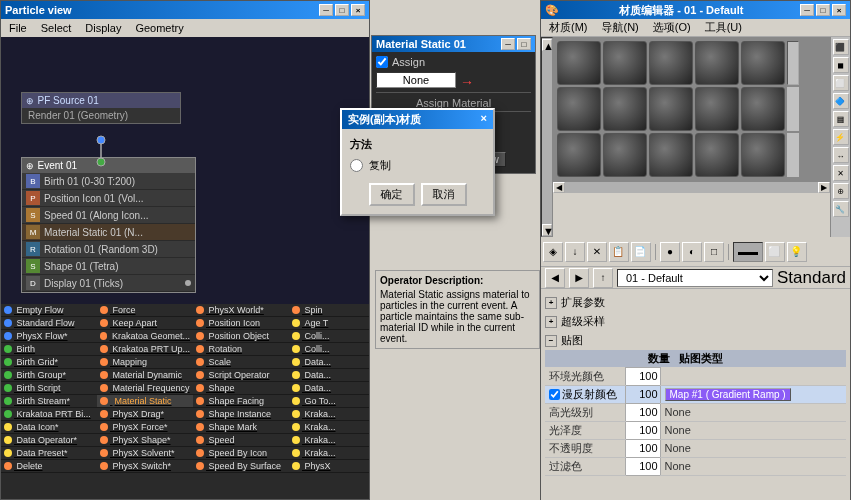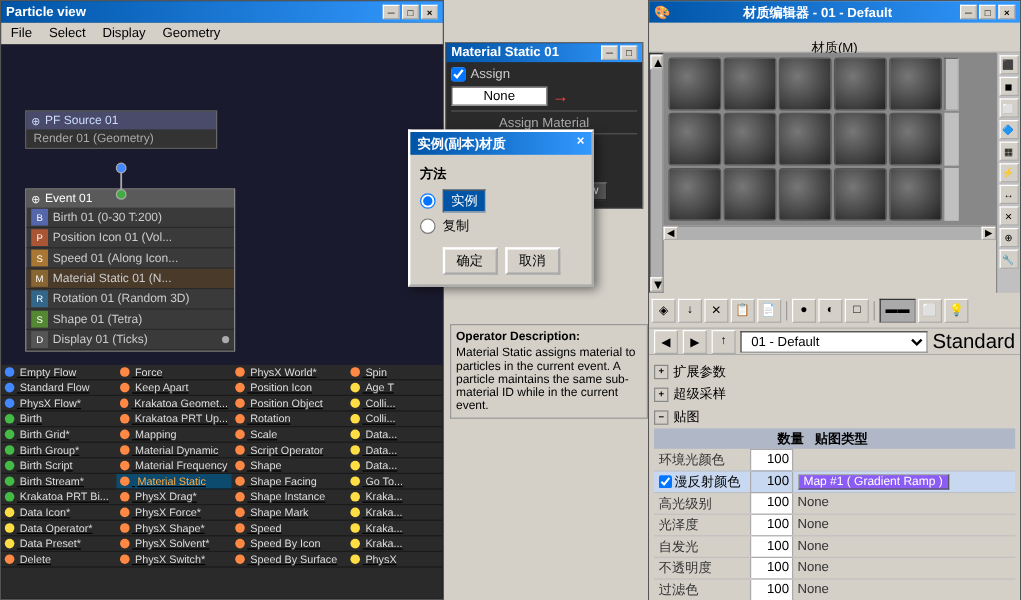--- a/index.html
+++ b/index.html
@@ -294,26 +294,25 @@
       font-weight: bold;
       display: flex;
       align-items: center;
       justify-content: space-between;
       height: 18px;
     }
 
     .mat-menu-bar {
       background: #d4d0c8;
       display: flex;
-      padding: 12px 2px;
+      padding: 2px 2px;
       gap: 2px;
       height: 18px;
       align-items: center;
       border-bottom: 1px solid #aaa;
-      flex-direction: column;
     }
 
     .mat-toolbar {
       background: #d4d0c8;
       display: flex;
       align-items: center;
       padding: 2px;
       gap: 2px;
       flex-wrap: wrap;
       border-bottom: 1px solid #aaa;
@@ -674,21 +673,21 @@
       </div>
 
       <div class="op-column">
         <div class="op-item"><span class="orange-circle"></span>&nbsp;Force</div>
         <div class="op-item"><span class="orange-circle"></span>&nbsp;Keep Apart</div>
         <div class="op-item"><span class="orange-circle"></span>&nbsp;Krakatoa Geomet...</div>
         <div class="op-item"><span class="orange-circle"></span>&nbsp;Krakatoa PRT Up...</div>
         <div class="op-item"><span class="orange-circle"></span>&nbsp;Mapping</div>
         <div class="op-item"><span class="orange-circle"></span>&nbsp;Material Dynamic</div>
         <div class="op-item"><span class="orange-circle"></span>&nbsp;Material Frequency</div>
-        <div class="op-item highlighted" style="color:#ffaa44;background:#0c4a6e"><span class="orange-circle"></span>&nbsp;<span>Material Static</span></div>
+        <div class="op-item highlighted" style="color:#ffaa44;background:#404040"><span class="orange-circle"></span>&nbsp;<span>Material Static</span></div>
         <div class="op-item"><span class="orange-circle"></span>&nbsp;PhysX Drag*</div>
         <div class="op-item"><span class="orange-circle"></span>&nbsp;PhysX Force*</div>
         <div class="op-item"><span class="orange-circle"></span>&nbsp;PhysX Shape*</div>
         <div class="op-item"><span class="orange-circle"></span>&nbsp;PhysX Solvent*</div>
         <div class="op-item"><span class="orange-circle"></span>&nbsp;PhysX Switch*</div>
       </div>
 
       <div class="op-column">
         <div class="op-item"><span class="orange-circle"></span>&nbsp;PhysX World*</div>
         <div class="op-item"><span class="orange-circle"></span>&nbsp;Position Icon</div>
@@ -765,24 +764,20 @@
   <div>Material Static assigns material to particles in the current event. A particle maintains the same sub-material ID while in the current event.</div>
 </div>
 
 <div class="instance-dialog">
   <div class="dialog-title">
     <span>实例(副本)材质</span>
     <span style="cursor:pointer">×</span>
   </div>
   <div class="dialog-body">
     <div class="dialog-label">方法</div>
-    <div class="radio-option">
-      <input type="radio" name="instance" checked="" style="">
-      <span class="radio-selected">实例</span>
-    </div>
     <div class="radio-option">
       <input type="radio" name="instance" style="">
       <span>复制</span>
     </div>
     <div class="dialog-buttons">
       <button class="dialog-btn">确定</button>
       <button class="dialog-btn">取消</button>
     </div>
   </div>
 </div>
@@ -925,25 +920,20 @@
           <td class="prop-name">高光级别</td>
           <td class="prop-value">100</td>
           <td class="prop-map">None</td>
         </tr>
         <tr>
           <td class="prop-name">光泽度</td>
           <td class="prop-value">100</td>
           <td class="prop-map">None</td>
         </tr>
         <tr>
-          <td class="prop-name">自发光</td>
-          <td class="prop-value">100</td>
-          <td class="prop-map">None</td>
-        </tr>
-        <tr>
           <td class="prop-name">不透明度</td>
           <td class="prop-value">100</td>
           <td class="prop-map">None</td>
         </tr>
         <tr>
           <td class="prop-name">过滤色</td>
           <td class="prop-value">100</td>
           <td class="prop-map">None</td>
         </tr>
 

